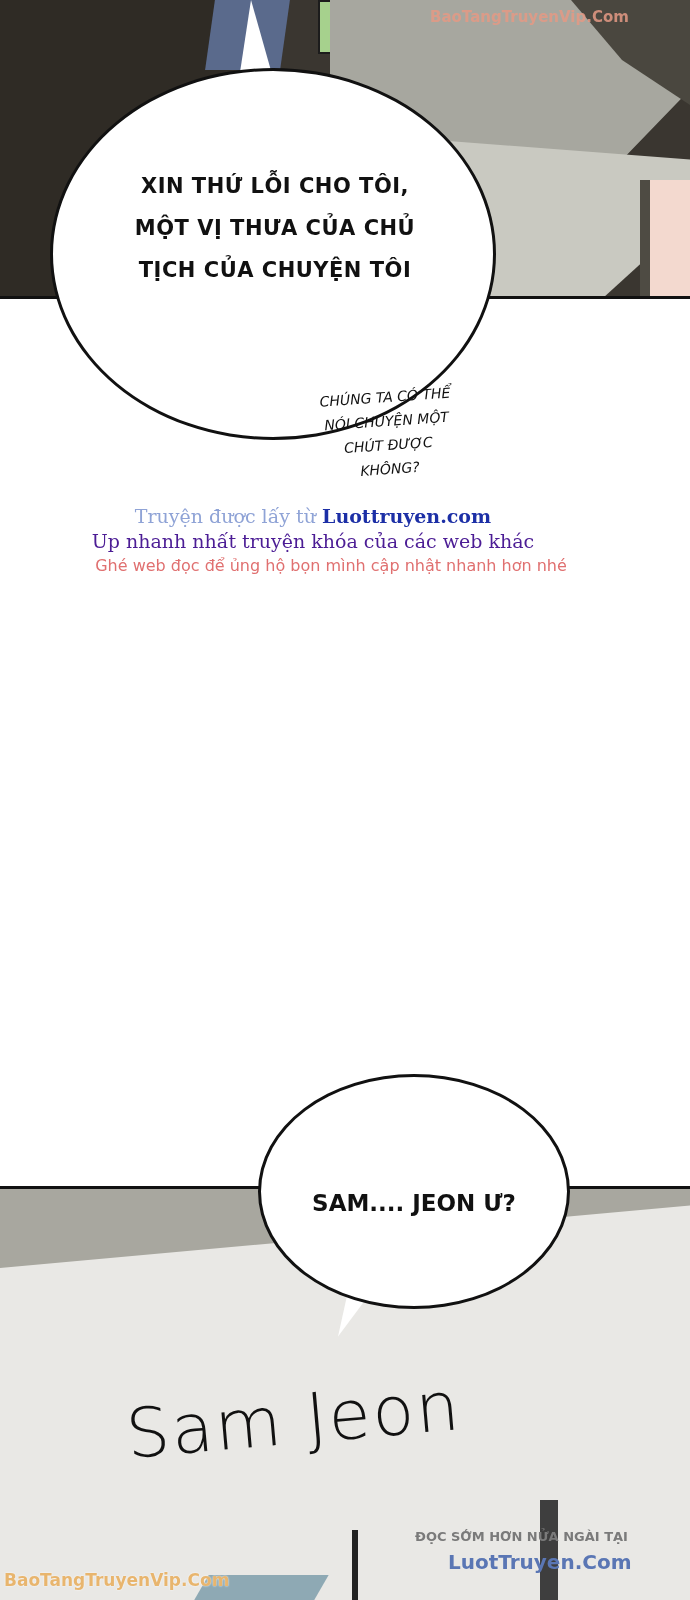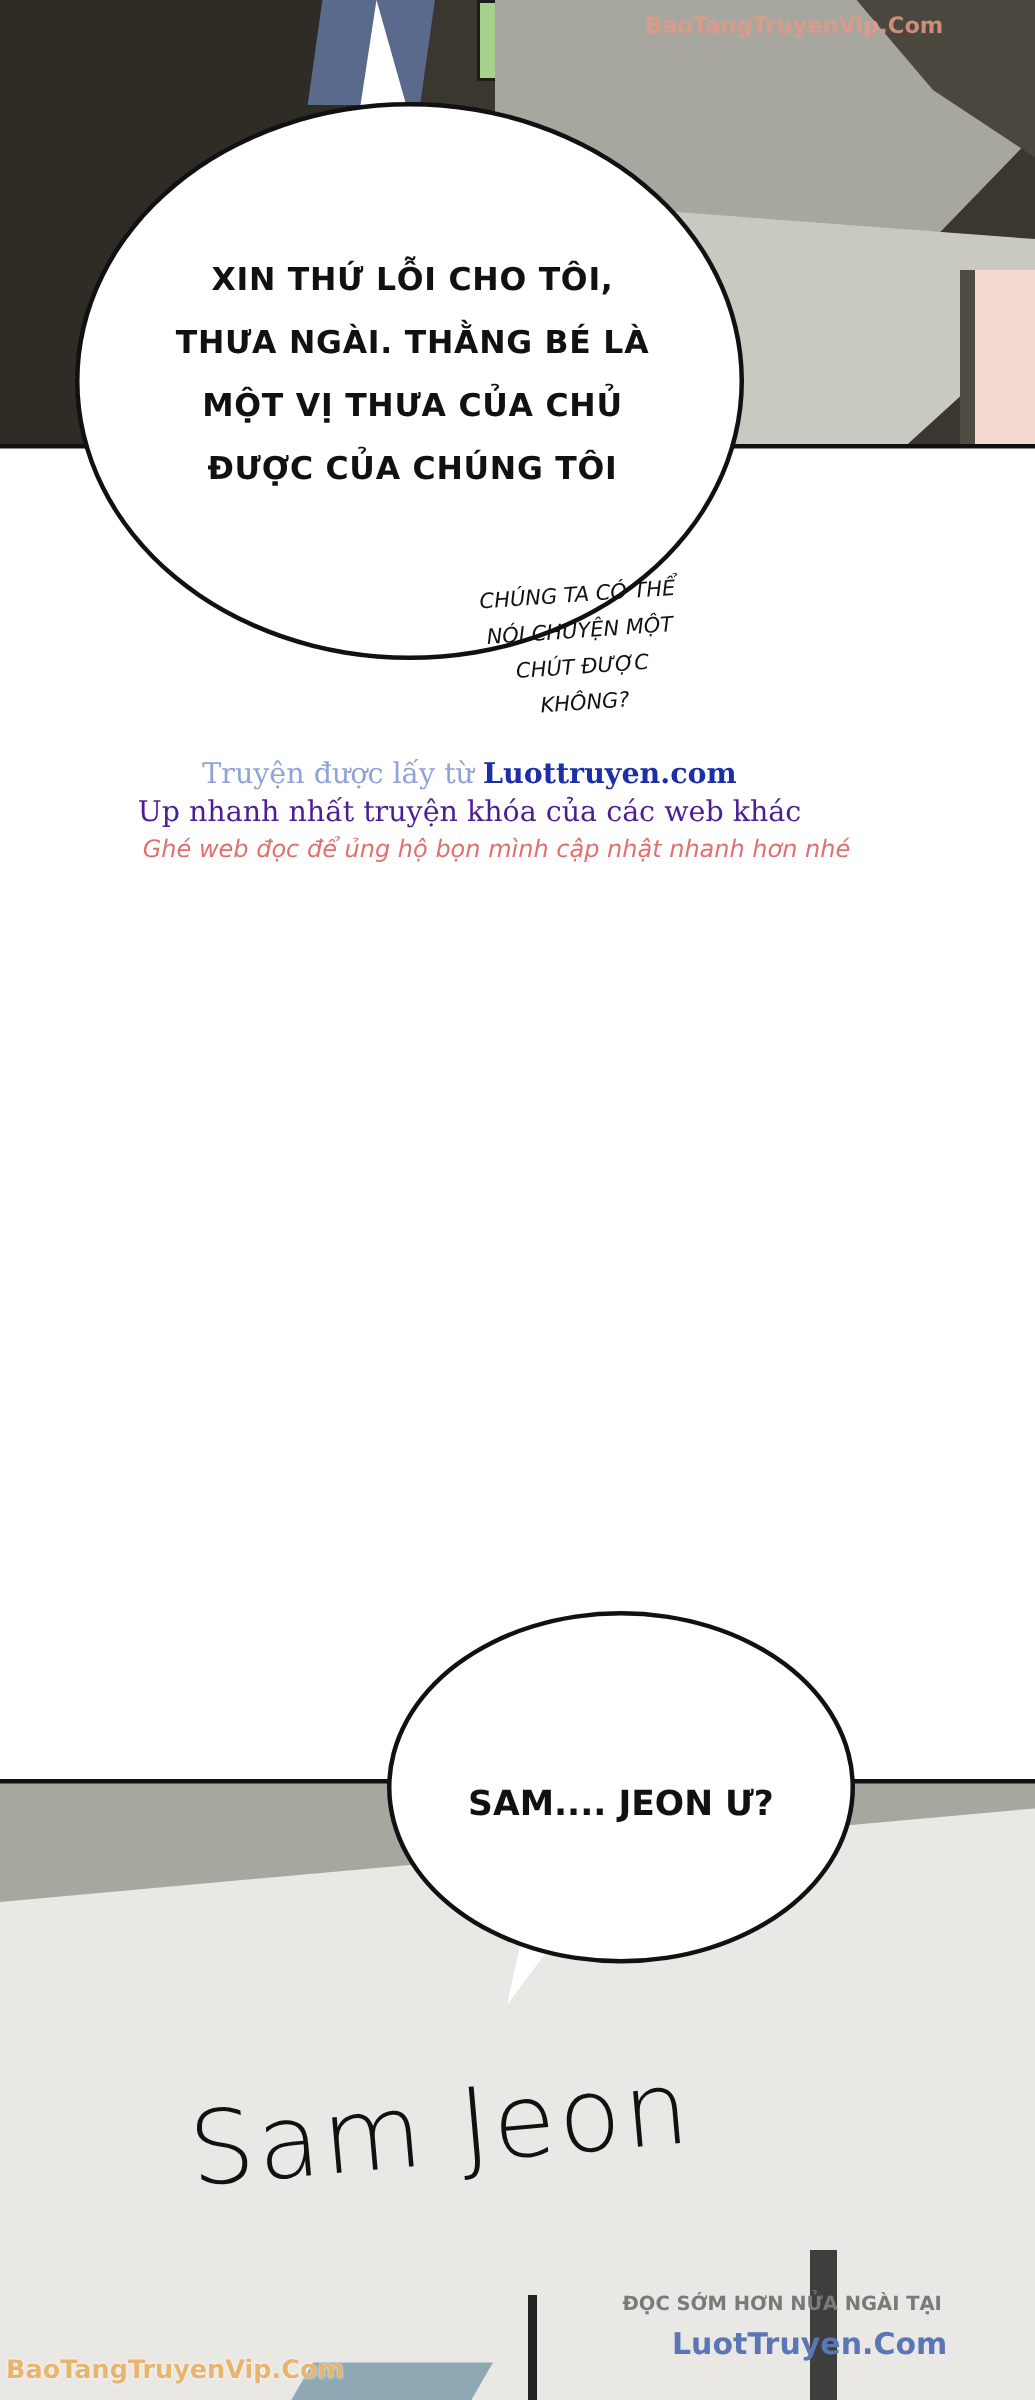--- a/index.html
+++ b/index.html
@@ -22,21 +22,21 @@
   .bubble1-tail { left: 237px; top: 0; width: 0; height: 0; border-left: 14px solid transparent; border-right: 26px solid transparent; border-bottom: 92px solid #fff; }
   .bubble1-text { left: 90px; top: 165px; width: 370px; text-align: center; font-family: "DejaVu Sans", sans-serif; font-weight: bold; font-size: 21px; line-height: 42px; color: #111; letter-spacing: 0.5px; }
 
   .whisper { left: 300px; top: 385px; width: 175px; text-align: center; font-family: "DejaVu Sans", sans-serif; font-style: italic; font-size: 14px; line-height: 24px; color: #111; transform: rotate(-4deg); }
 
   
   .promo { left: 0; top: 504px; width: 626px; text-align: center; font-family: "DejaVu Serif", serif; }
   .promo .l1 { font-size: 19px; color: #8fa3d6; line-height: 24px; }
   .promo .l1 b { color: #1c2fa6; }
   .promo .l2 { font-size: 19px; color: #4c1d95; line-height: 26px; }
-  .promo .l3 { font-family: "DejaVu Sans", sans-serif; font-style: italic; font-size: 16px; color: #e07070; line-height: 24px; margin-left: 36px; }
+  .promo .l3 { font-family: "DejaVu Sans", sans-serif; font-size: 16px; color: #e07070; line-height: 24px; margin-left: 36px; }
 
   
   .panel-bottom { left: 0; top: 1188px; width: 690px; height: 412px; background: #e9e8e5; overflow: hidden; }
   .panel-bottom .band { left: 0; top: 0; width: 690px; height: 80px; background: #a8a79f; clip-path: polygon(0 0, 100% 0, 100% 22%, 0 100%); }
   .panel-bottom-border { left: 0; top: 1186px; width: 690px; height: 3px; background: #111; }
   .sam-jeon { left: 130px; top: 1395px; font-family: "DejaVu Sans", sans-serif; font-weight: 200; font-size: 68px; color: #111; transform: rotate(-5deg); transform-origin: left bottom; letter-spacing: 2px; }
   .logo-bar { left: 352px; top: 1530px; width: 6px; height: 70px; background: #222; }
   .logo-bar2 { left: 540px; top: 1500px; width: 18px; height: 100px; background: #3e3e3e; }
   .logo-blue { left: 200px; top: 1575px; width: 120px; height: 30px; background: #8ea9b4; transform: skewX(-30deg); }
 
@@ -63,23 +63,22 @@
   <div class="abs skin"></div>
 </div>
 <div class="abs panel-border"></div>
 
 <div class="abs wm-top">BaoTangTruyenVip.Com</div>
 
 <div class="abs bubble1-tail"></div>
 <div class="abs bubble1"></div>
 <div class="abs bubble1-text">
   <div>XIN THỨ LỖI CHO TÔI,</div>
-  <div>THƯA NGÀI. THẰNG BÉ LÀ</div>
   <div>MỘT VỊ THƯA CỦA CHỦ</div>
-  <div>ĐƯỢC CỦA CHÚNG TÔI</div>
+  <div>TỊCH CỦA CHUYỆN TÔI</div>
 </div>
 
 <div class="abs whisper">
   <div>CHÚNG TA CÓ THỂ</div>
   <div>NÓI CHUYỆN MỘT</div>
   <div>CHÚT ĐƯỢC</div>
   <div>KHÔNG?</div>
 </div>
 
 <div class="abs promo">

